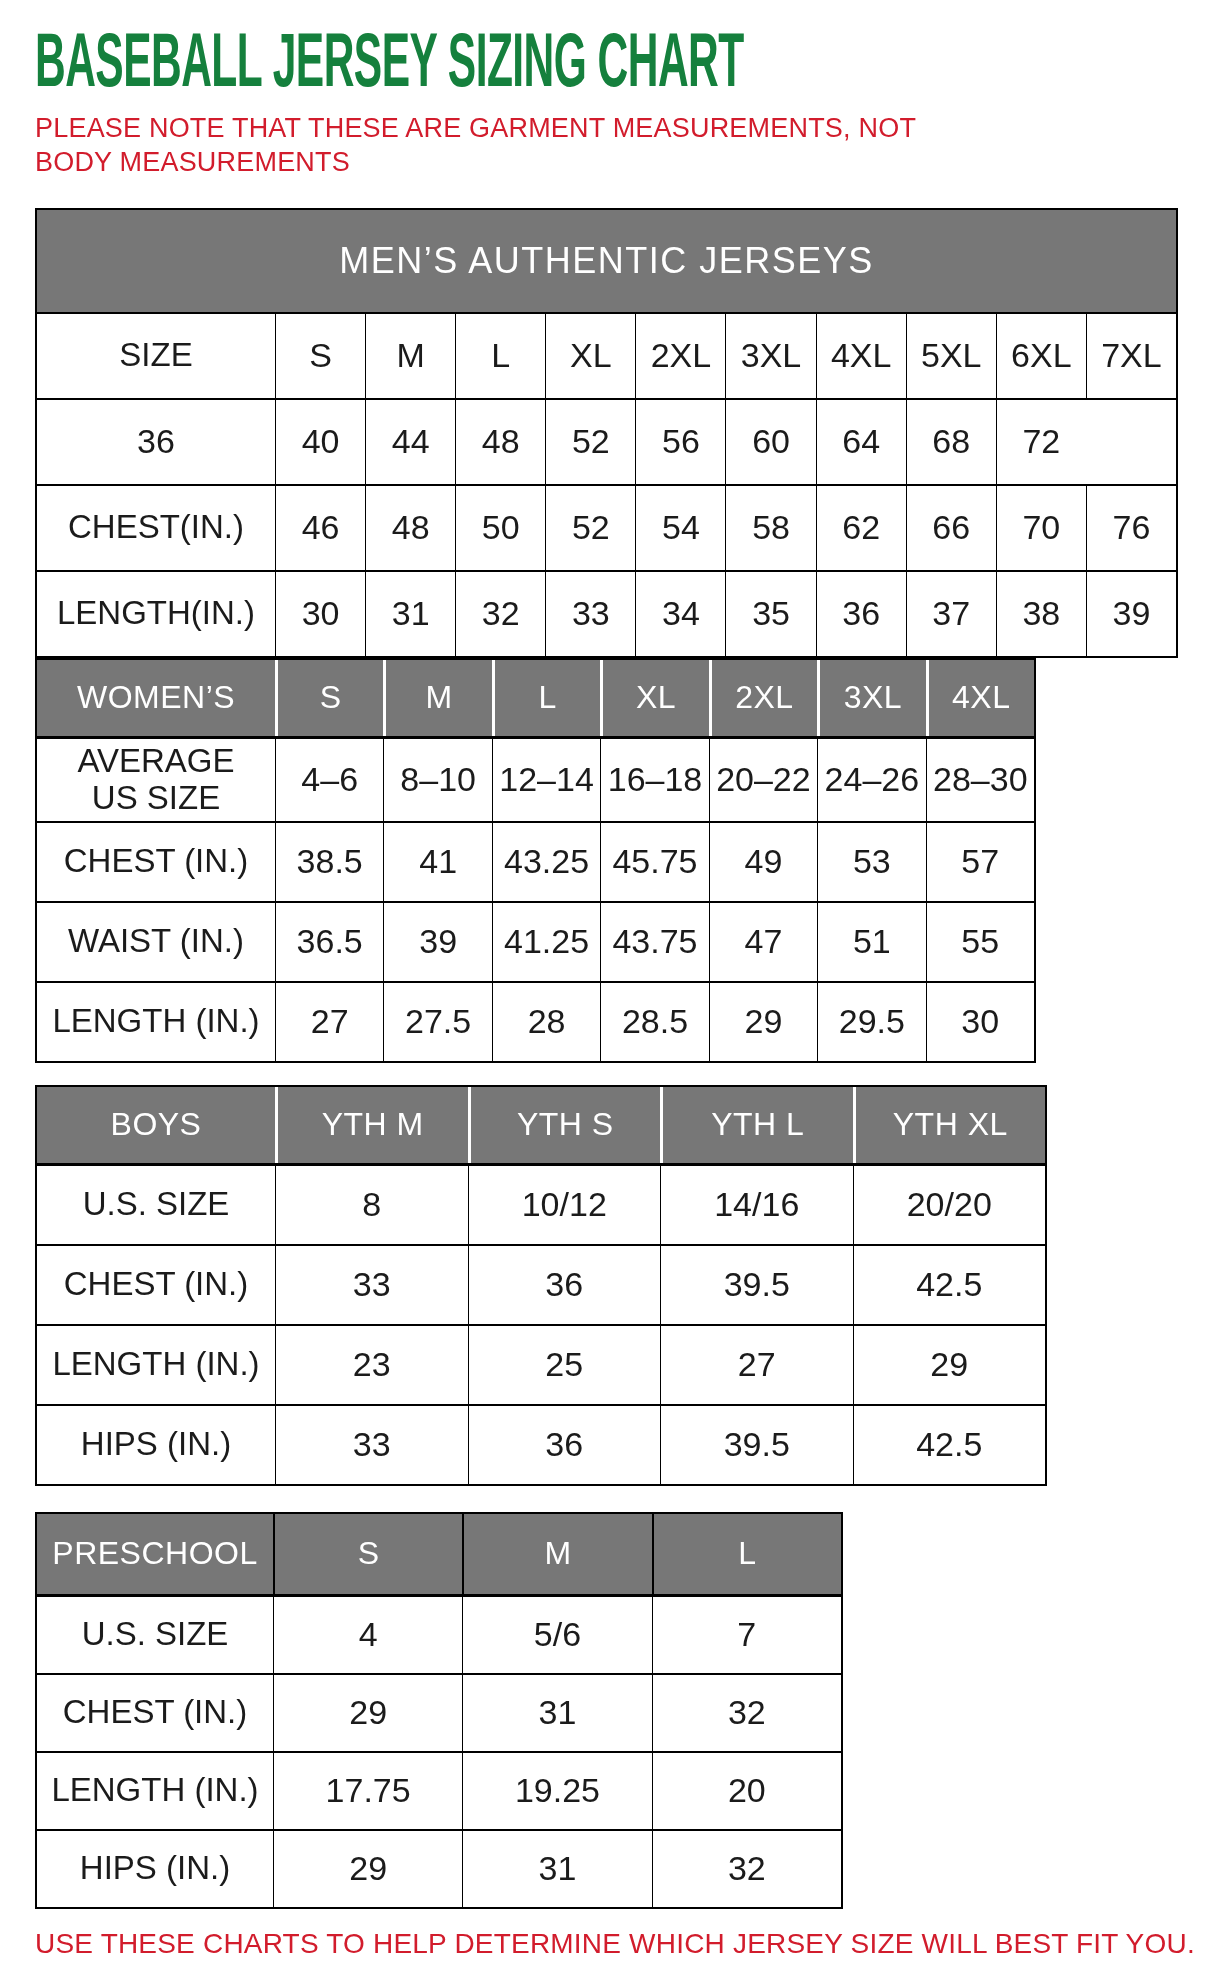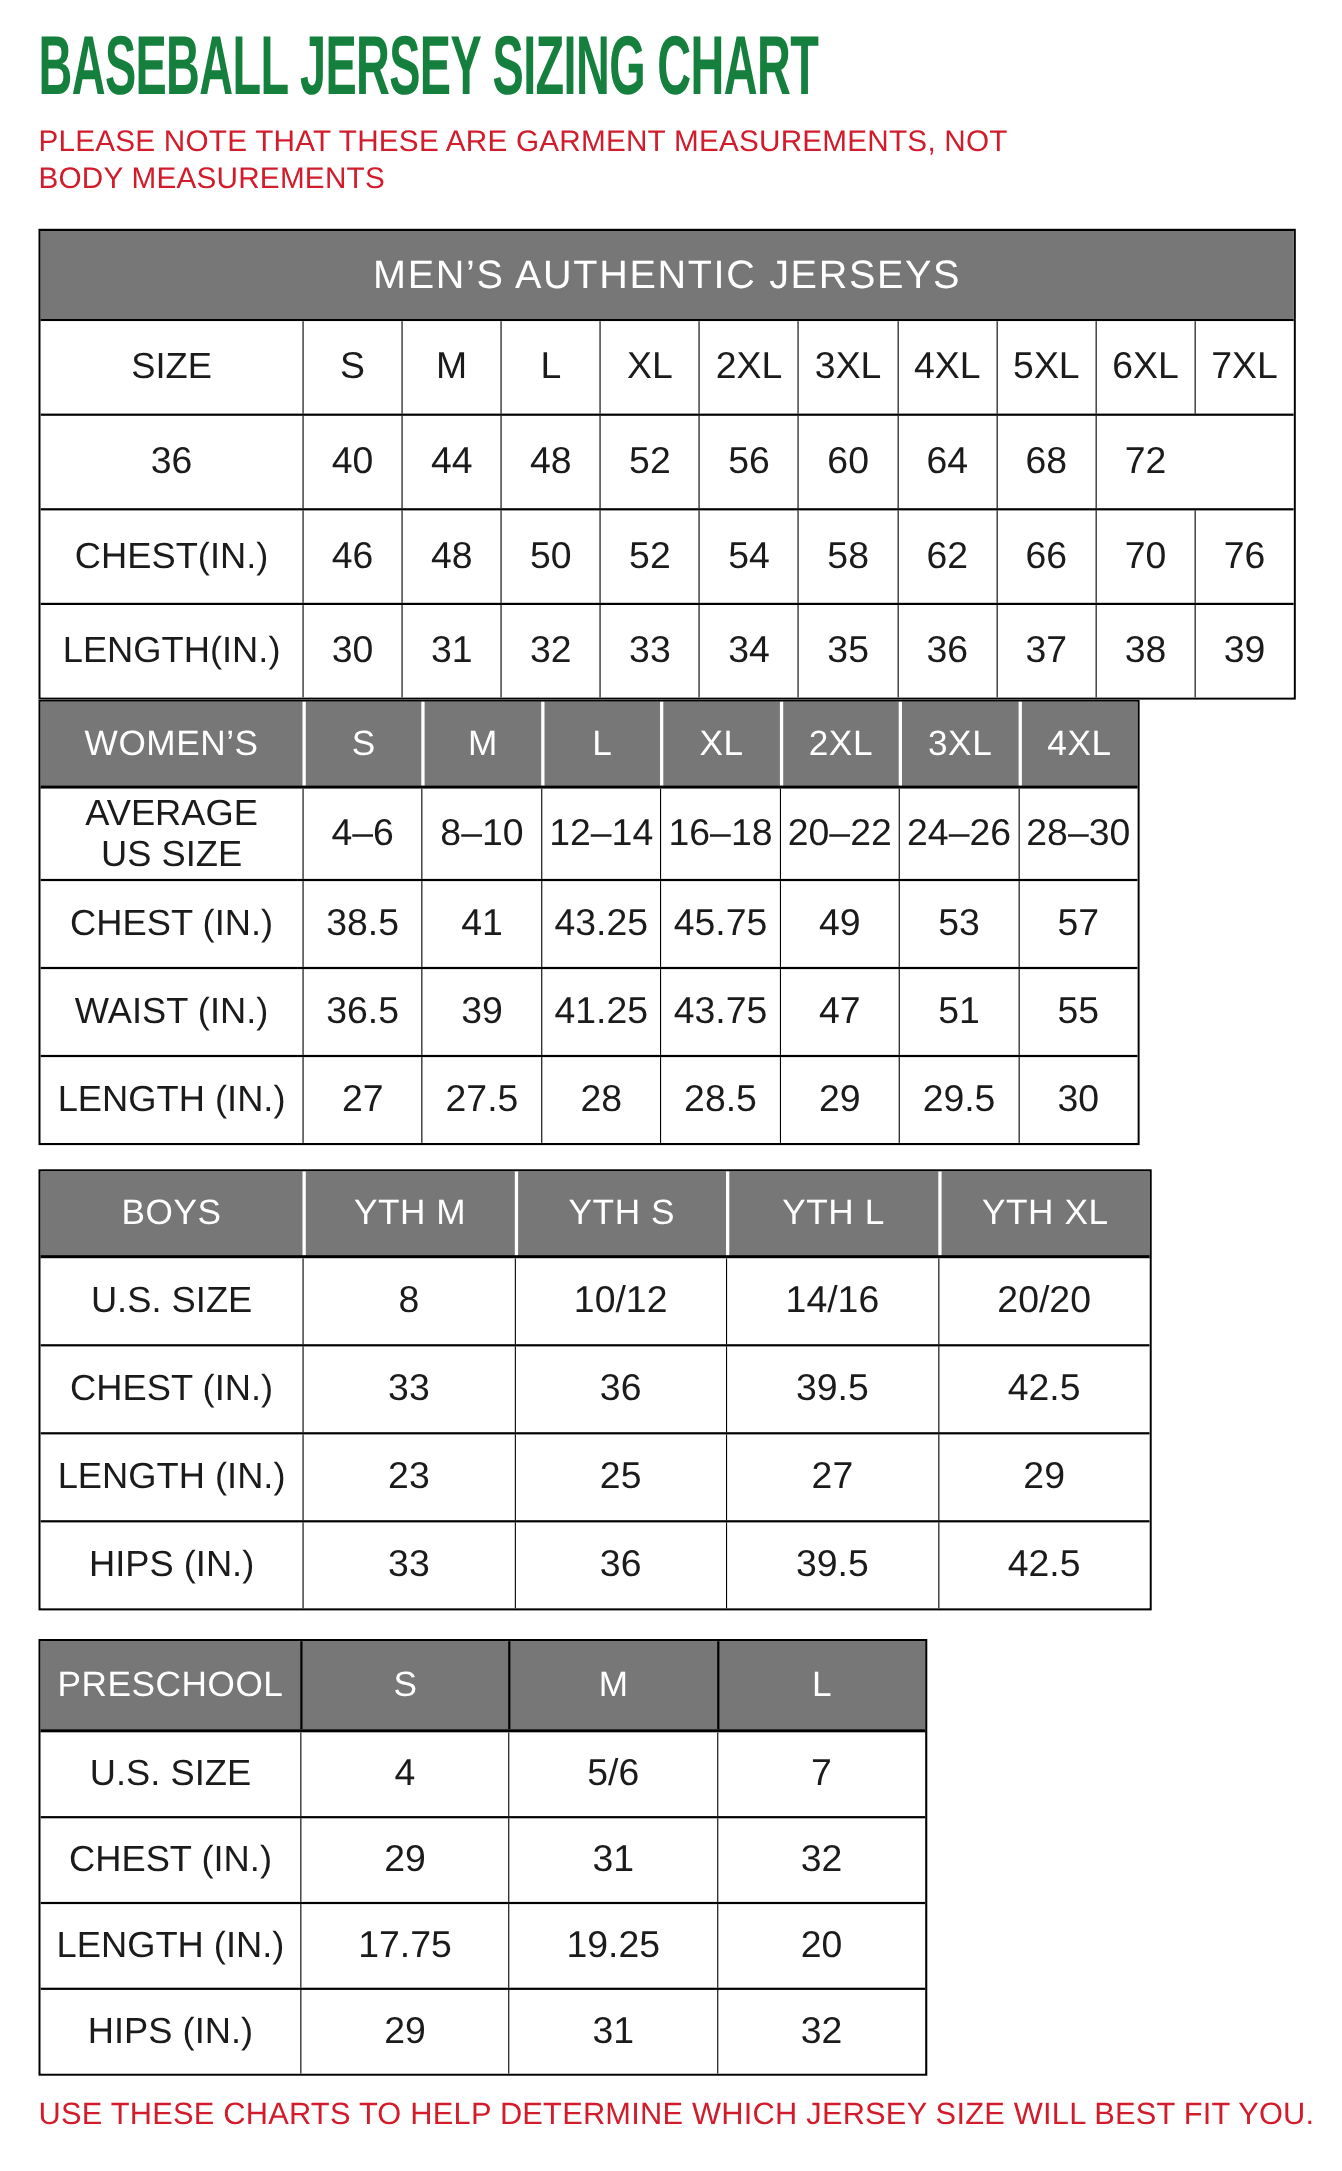--- a/index.html
+++ b/index.html
@@ -31,21 +31,21 @@
     white-space:nowrap;letter-spacing:.2px;
   }
 
   .tbl{border:2px solid var(--line);background:#fff;}
   .tbl-mens{width:1143px;margin-top:28px;}
   .tbl-womens{width:1001px;}
   .tbl-boys{width:1012px;margin-top:22px;}
   .tbl-preschool{width:808px;margin-top:26px;}
 
   .banner{
-    height:82px;background:var(--gray);color:#fff;
+    height:104px;background:var(--gray);color:#fff;
     display:flex;align-items:center;justify-content:center;
     font-size:36px;letter-spacing:1.5px;border-bottom:2px solid var(--line);
   }
 
   .hrow{display:grid;border-bottom:3px solid var(--line);background:var(--gray);}
   .hcell{
     background:var(--gray);color:#fff;display:flex;align-items:center;justify-content:center;
     font-size:32px;letter-spacing:.5px;border-left:3px solid #fff;
   }
   .hcell:first-child{border-left:none;}

